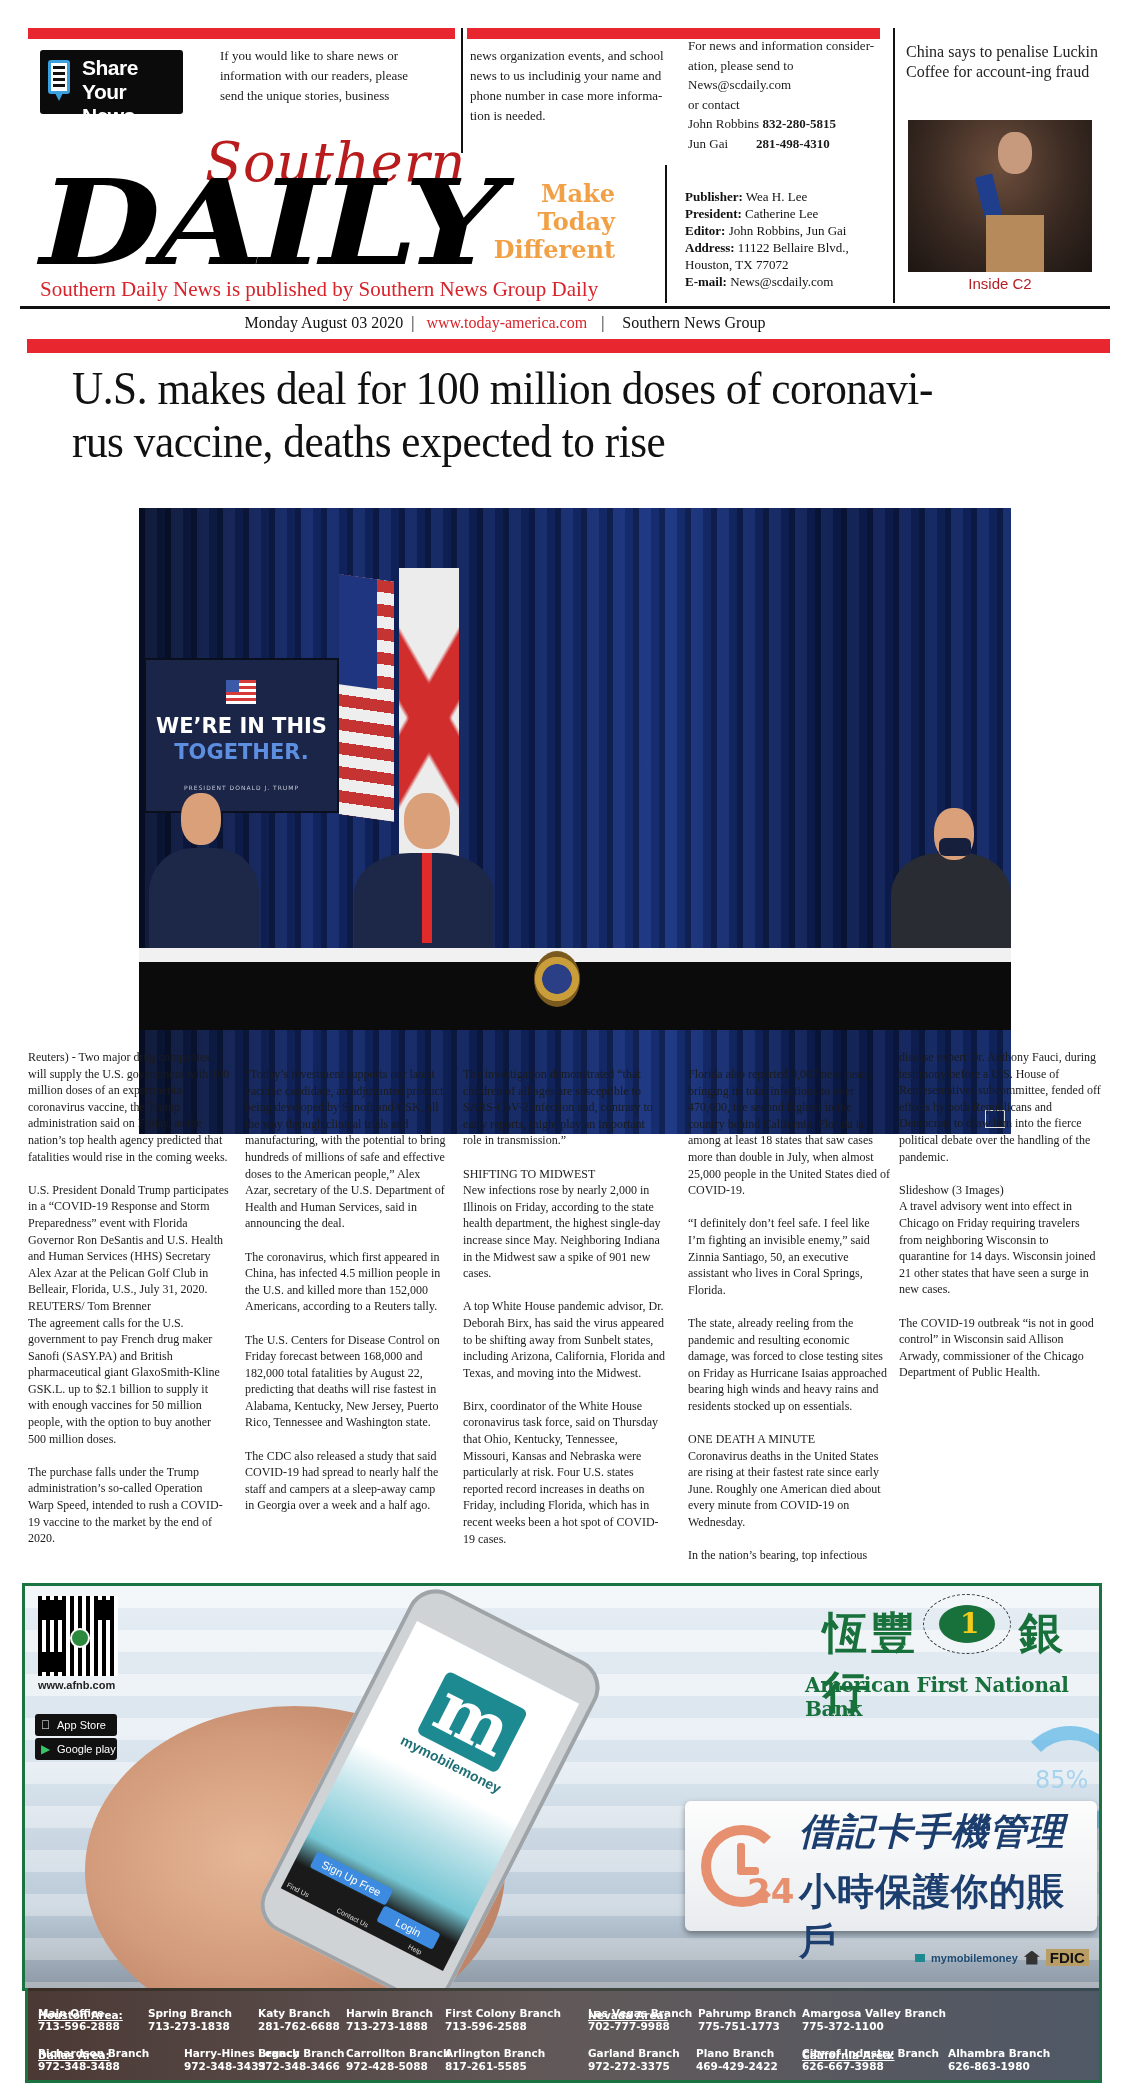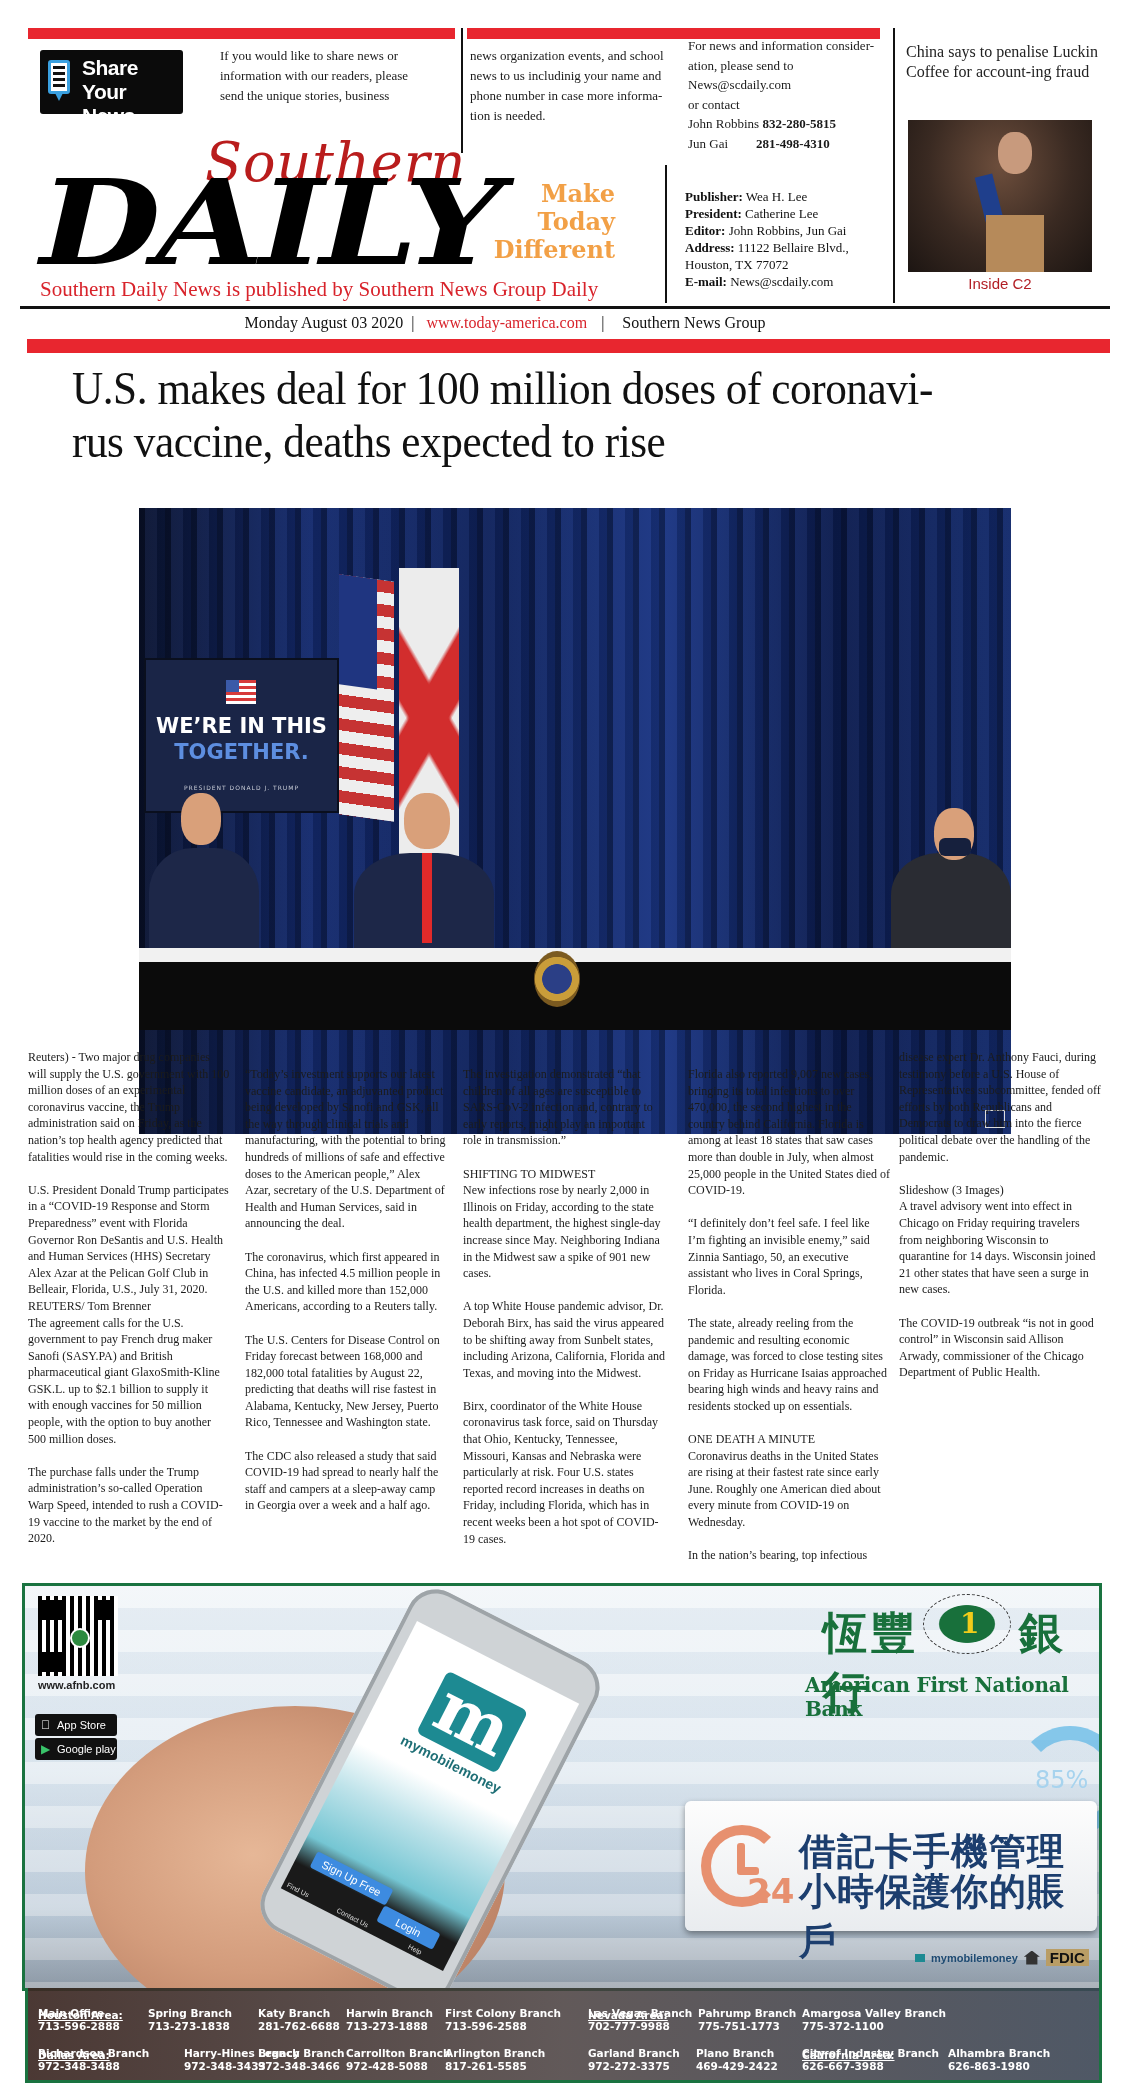--- a/index.html
+++ b/index.html
@@ -82,21 +82,21 @@
   .ad .store .ic { position: absolute; left: 6px; top: 0; font-size: 12px; }
   .ad .bank-cn { position: absolute; left: 798px; top: 18px; color: #18703b; font-size: 44px; font-weight: bold; letter-spacing: 4px; font-family: "DejaVu Serif", serif; }
   .ad .globe { position: absolute; left: 898px; top: 8px; width: 88px; height: 60px; border: 1px dashed #333; border-radius: 50%; background: radial-gradient(ellipse, #18703b 0 45%, transparent 47%); }
   .ad .globe span { position: absolute; left: 36px; top: 12px; color: #f1cc1a; font-weight: bold; font-size: 28px; font-family: "DejaVu Serif", serif; }
   .ad .bank-en { position: absolute; left: 780px; top: 87px; color: #18703b; font-family: "DejaVu Serif", serif; font-weight: bold; font-size: 20px; letter-spacing: -0.3px; }
   .ad .promo { position: absolute; left: 660px; top: 215px; width: 412px; height: 130px; background: linear-gradient(180deg, #fdfdfd, #e9ecef); border-radius: 6px; box-shadow: 0 3px 6px rgba(0,0,0,0.4); }
   .ad .clock { position: absolute; left: 16px; top: 24px; width: 82px; height: 82px; border: 10px solid #e7906f; border-right-color: transparent; border-radius: 50%; }
   .ad .clock:before { content: ""; position: absolute; left: 26px; top: 8px; width: 8px; height: 30px; background: #e7906f; border-radius: 3px; }
   .ad .clock:after { content: ""; position: absolute; left: 26px; top: 32px; width: 22px; height: 8px; background: #e7906f; border-radius: 3px; }
   .ad .h24 { position: absolute; left: 62px; top: 70px; color: #e7906f; font-family: "DejaVu Sans", sans-serif; font-weight: bold; font-size: 34px; }
-  .ad .promo1 { position: absolute; left: 114px; top: 26px; color: #1c3e6e; font-family: "DejaVu Sans", sans-serif; font-weight: bold; font-size: 37px; letter-spacing: 1px; }
+  .ad .promo1 { position: absolute; left: 114px; top: 6px; color: #1c3e6e; font-family: "DejaVu Sans", sans-serif; font-weight: bold; font-size: 37px; letter-spacing: 1px; font-style: italic; }
   .ad .promo2 { position: absolute; left: 114px; top: 66px; color: #1c3e6e; font-family: "DejaVu Sans", sans-serif; font-weight: bold; font-size: 37px; letter-spacing: 1px; }
   .ad .brandrow { position: absolute; left: 890px; top: 363px; display: flex; align-items: center; gap: 6px; font-family: "Liberation Sans", sans-serif; font-weight: bold; font-size: 11px; color: #1d4a72; }
   .ad .house { width: 16px; height: 14px; background: #333; clip-path: polygon(50% 0, 100% 45%, 85% 45%, 85% 100%, 15% 100%, 15% 45%, 0 45%); }
   .ad .fdic { background: #b99d65; color: #111; font-size: 15px; padding: 0 4px; font-family: "Liberation Sans", sans-serif; font-weight: bold; }
   .branchbar { left: 25px; top: 1988px; width: 1077px; height: 95px; background: linear-gradient(90deg, rgba(60,40,35,0.92), rgba(70,60,60,0.85) 50%, rgba(60,70,85,0.9)); border: 3px solid #1a7340; border-top: none; }
   .br { position: absolute; color: #fff; font-family: "DejaVu Sans", sans-serif; font-weight: bold; font-size: 10.5px; line-height: 13px; white-space: nowrap; }
   .br.area { text-decoration: underline; margin-top: 15px; }
 </style>
 </head>
 <body>

